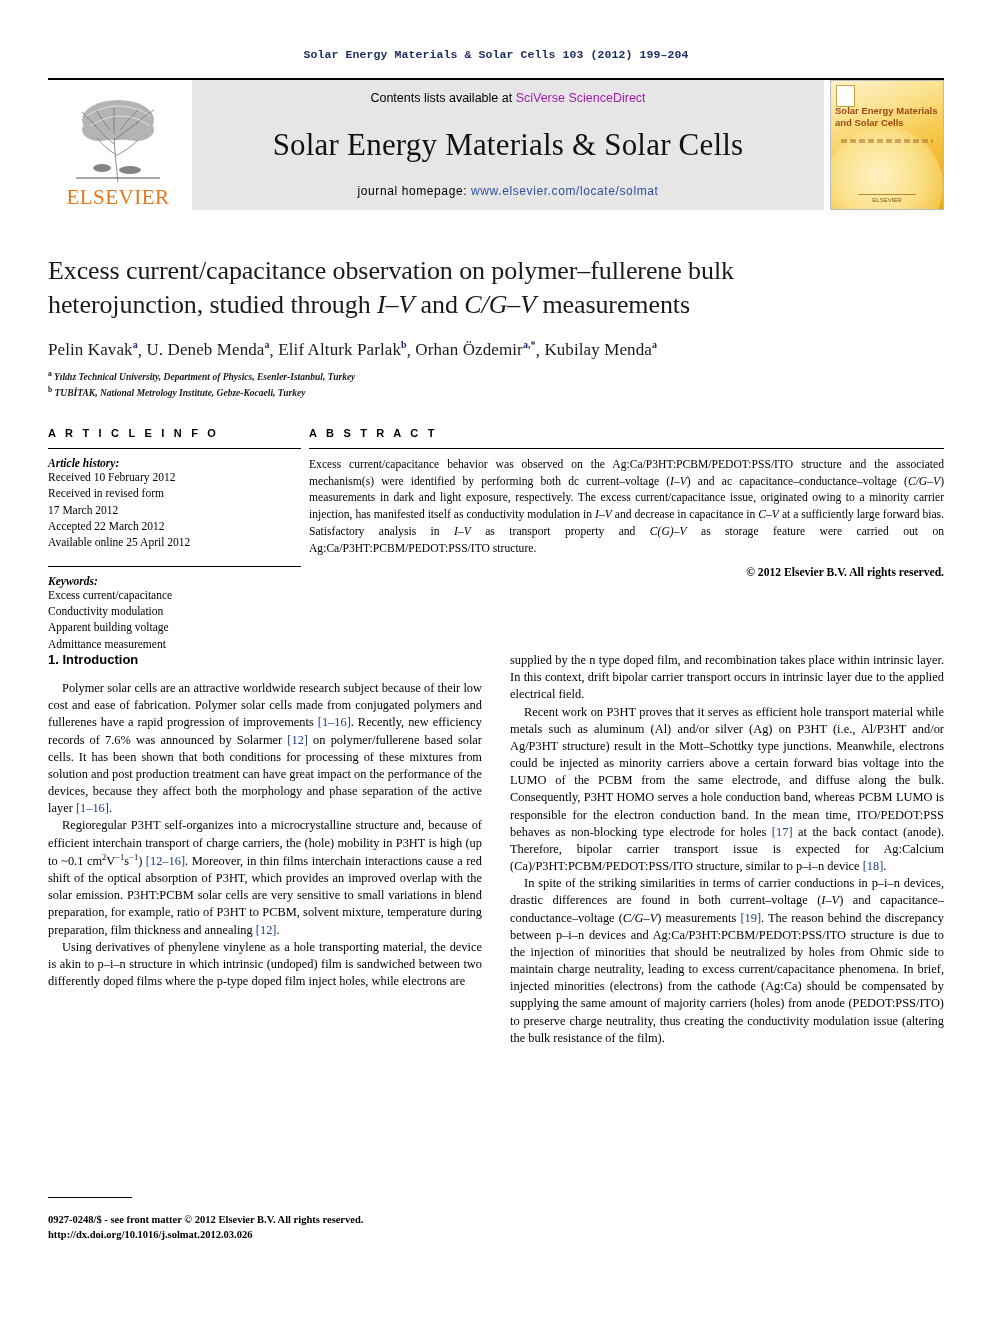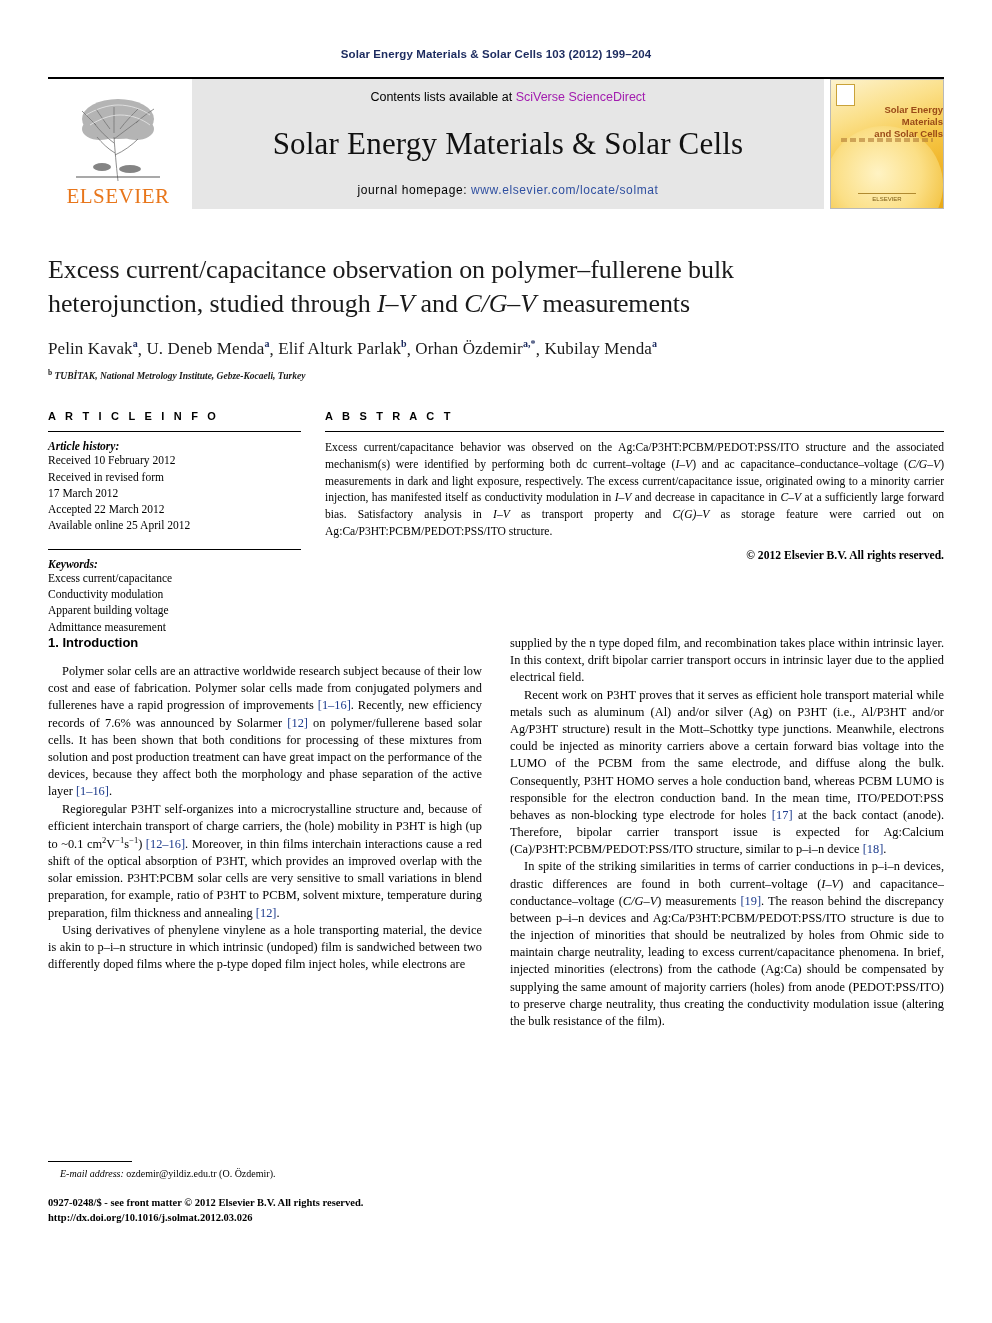--- a/index.html
+++ b/index.html
@@ -19,21 +19,21 @@
     position: relative;
     width: 992px;
     height: 1323px;
     box-sizing: border-box;
     padding: 0 48px;
   }
 
   
   .running-head {
     text-align: center;
-    font-family: Liberation Sans, sans-serif;
+    font-family: Liberation Mono, monospace;
     font-weight: bold;
     font-size: 11.5px;
     color: #1b2a5e;
     padding-top: 48px;
     letter-spacing: 0.1px;
   }
 
   
   .masthead {
     margin-top: 17px;
@@ -108,22 +108,22 @@
     background: radial-gradient(circle at 45% 40%, #fff3c4 0%, #fbdf86 45%, #f4c84f 70%, rgba(244,200,79,0) 100%);
   }
   .cover-elsevier-mark {
     position: absolute; left: 5px; top: 4px;
     width: 17px; height: 20px;
     background: #fff;
     border: 1px solid #c9a23a;
   }
   .cover-title {
     position: absolute;
-    top: 24px; left: 16px; right: 0;
-    text-align: right;
+    top: 24px; left: 4px; right: 0;
+    text-align: left;
     font-family: "Liberation Sans", sans-serif;
     font-size: 9.5px;
     font-weight: bold;
     color: #9a4a17;
     line-height: 1.25;
   }
   .cover-rule {
     position: absolute;
     top: 58px; left: 10px; right: 10px;
     height: 4px;
@@ -170,21 +170,21 @@
     font-weight: bold;
     color: #1a1a1a;
     line-height: 1.45;
   }
   .affils sup { font-style: normal; font-size: 7.5px; }
 
   
   .info-abstract {
     margin-top: 26px;
     display: flex;
-    gap: 24px;
+    gap: 8px;
   }
   .col-info { flex: 0 0 253px; }
   .col-abstract { flex: 1 1 auto; }
   .sec-head {
     font-family: "Liberation Sans", sans-serif;
     font-size: 11px;
     font-weight: bold;
     letter-spacing: 3.2px;
     color: #000;
   }
@@ -329,20 +329,21 @@
     <h1 class="paper-title">
       <span>Excess current/capacitance observation on polymer–fullerene bulk</span><br>
       <span>heterojunction, studied through </span><i>I–V</i><span> and </span><i>C/G–V</i><span> measurements</span>
     </h1>
 
     <div class="authors">
       <span><span>Pelin Kavak</span><sup>a</sup></span><span>, </span><span><span>U. Deneb Menda</span><sup>a</sup></span><span>, </span><span><span>Elif Alturk Parlak</span><sup>b</sup></span><span>, </span><span><span>Orhan Özdemir</span><sup>a,*</sup></span><span>, </span><span><span>Kubilay Menda</span><sup>a</sup></span>
     </div>
 
     <div class="affils">
+      <div><sup>a</sup> <span>Yıldız Technical University, Department of Physics, Esenler-Istanbul, Turkey</span></div>
       <div><sup>b</sup> <span>TUBİTAK, National Metrology Institute, Gebze-Kocaeli, Turkey</span></div>
     </div>
   </div>
 
   <div class="info-abstract">
 
     <div class="col-info">
       <div class="sec-head">A R T I C L E   I N F O</div>
       <hr class="hr-thin">
       <div class="hist-block">
@@ -377,23 +378,20 @@
       <h2 class="sec-title">1.  Introduction</h2>
 
       <p class="para">Polymer solar cells are an attractive worldwide research subject because of their low cost and ease of fabrication. Polymer solar cells made from conjugated polymers and fullerenes have a rapid progression of improvements <span class="ref">[1–16]</span>. Recently, new efficiency records of 7.6% was announced by Solarmer <span class="ref">[12]</span> on polymer/fullerene based solar cells. It has been shown that both conditions for processing of these mixtures from solution and post production treatment can have great impact on the performance of the devices, because they affect both the morphology and phase separation of the active layer <span class="ref">[1–16]</span>.</p>
 
       <p class="para">Regioregular P3HT self-organizes into a microcrystalline structure and, because of efficient interchain transport of charge carriers, the (hole) mobility in P3HT is high (up to ~0.1&nbsp;cm<sup>2</sup>V<sup>−1</sup>s<sup>−1</sup>) <span class="ref">[12–16]</span>. Moreover, in thin films interchain interactions cause a red shift of the optical absorption of P3HT, which provides an improved overlap with the solar emission. P3HT:PCBM solar cells are very sensitive to small variations in blend preparation, for example, ratio of P3HT to PCBM, solvent mixture, temperature during preparation, film thickness and annealing <span class="ref">[12]</span>.</p>
 
       <p class="para">Using derivatives of phenylene vinylene as a hole transporting material, the device is akin to p–i–n structure in which intrinsic (undoped) film is sandwiched between two differently doped films where the p-type doped film inject holes, while electrons are</p>
 
       <div class="footnote-zone">
         <hr class="fn-rule">
-        <div class="fn-line" style="padding-left:12px;">
-          <i>E-mail address:</i> <span>ozdemir@yildiz.edu.tr (O. Özdemir).</span>
-        </div>
         <div class="imprint">
           <div>0927-0248/$ - see front matter © 2012 Elsevier B.V. All rights reserved.</div>
           <div>http://dx.doi.org/10.1016/j.solmat.2012.03.026</div>
         </div>
       </div>
     </div>
 
     <div class="bcol">
       <p class="para noindent">supplied by the n type doped film, and recombination takes place within intrinsic layer. In this context, drift bipolar carrier transport occurs in intrinsic layer due to the applied electrical field.</p>
 

